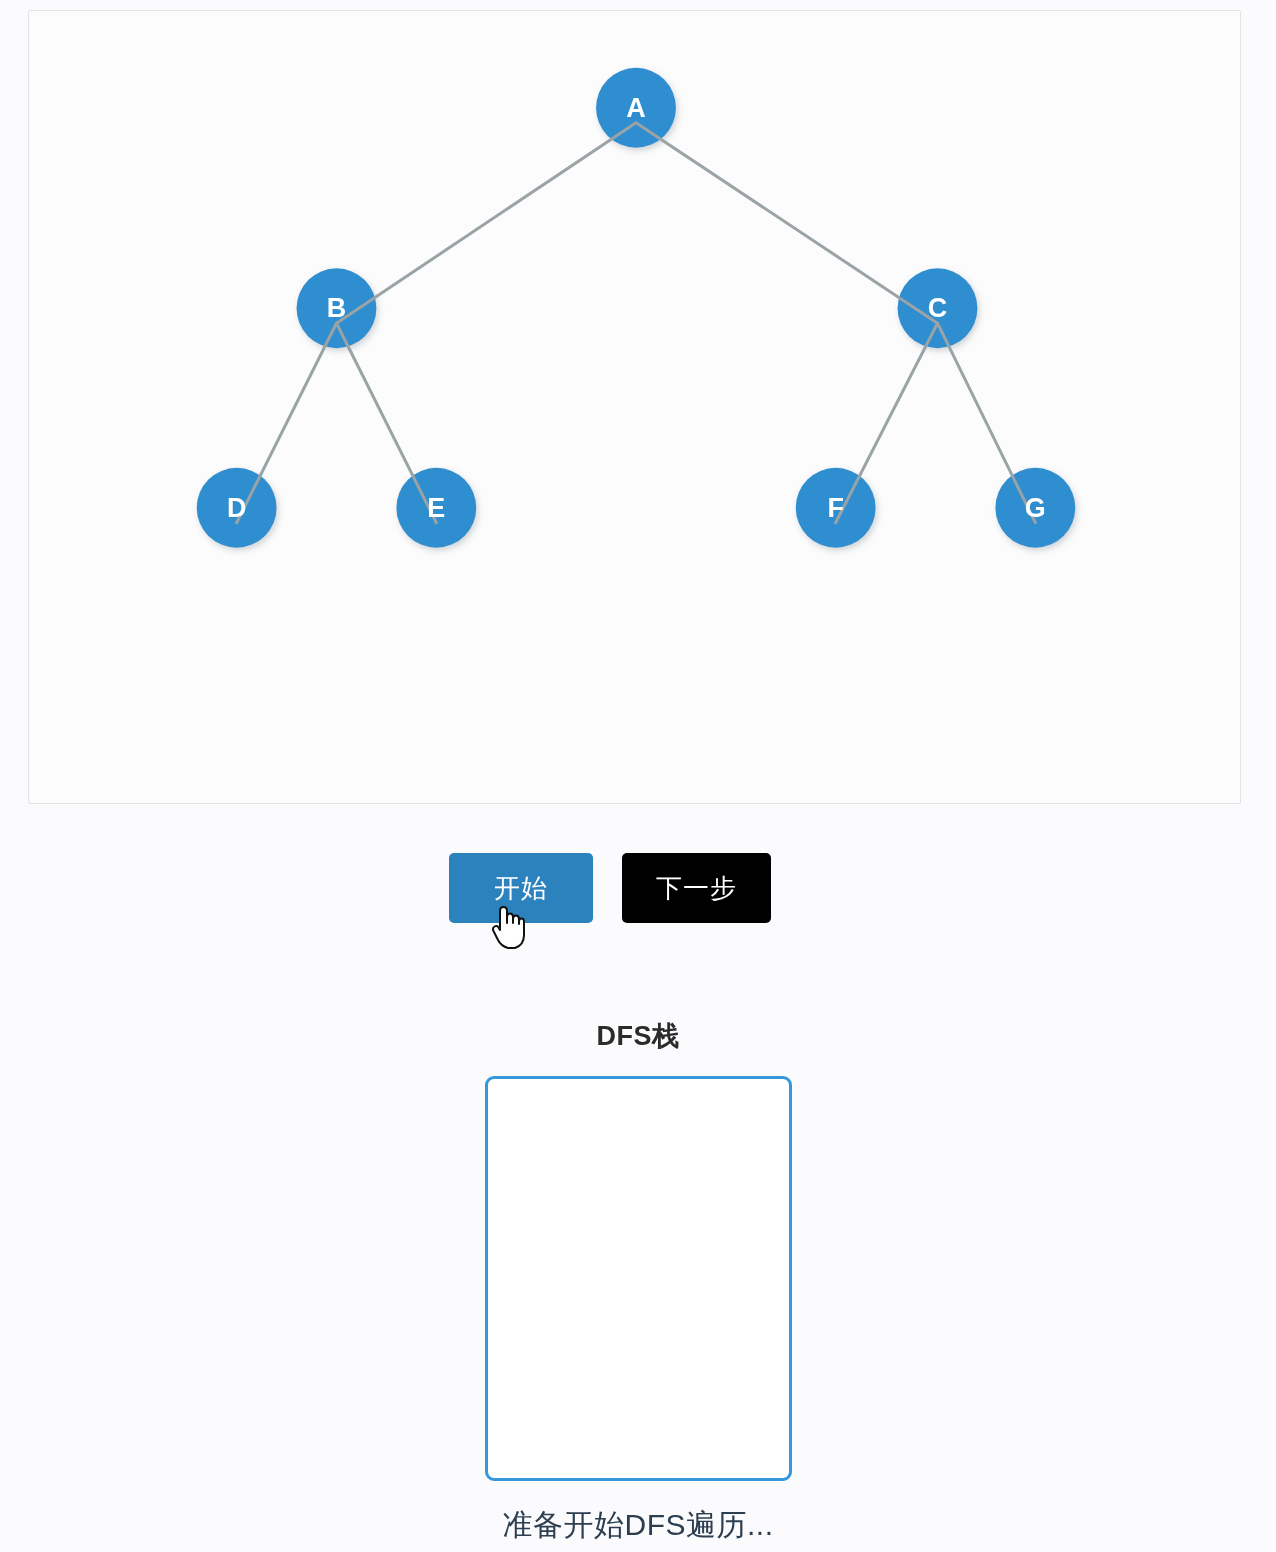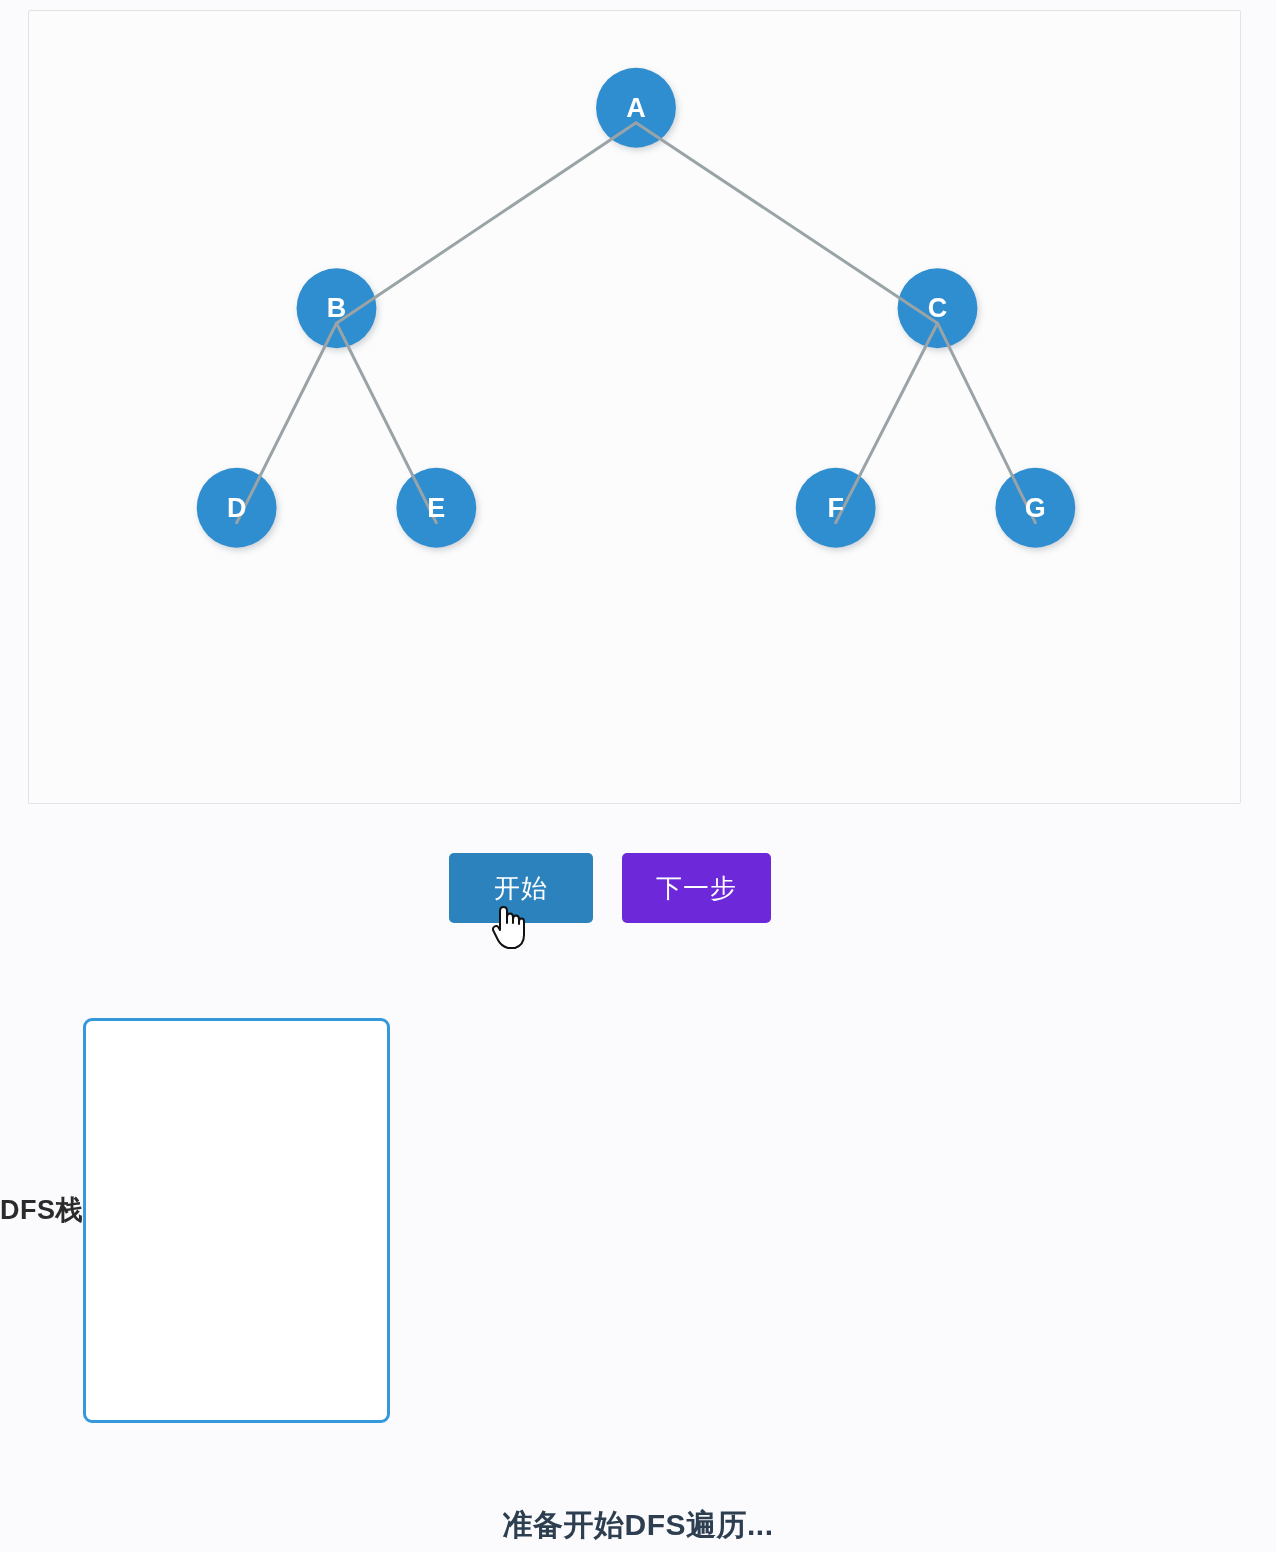--- a/index.html
+++ b/index.html
@@ -58,21 +58,21 @@
     position: absolute;
     left: 0;
     top: 853px;
     width: 1220px;
     display: flex;
     justify-content: center;
     align-items: flex-start;
     gap: 29px;
   }
   .ctrl-btn {
-    background: #6d28d9;
+    background: #000000;
     color: #ffffff;
     border: none;
     border-radius: 5px;
     font-family: "Liberation Sans", sans-serif;
     font-size: 26px;
     font-weight: 400;
     line-height: 1;
     padding: 22px 34px;
     min-width: 144px;
     cursor: pointer;
@@ -93,20 +93,21 @@
     pointer-events: none;
   }
 
   
   #stack-panel {
     position: absolute;
     left: 0;
     top: 1018px;
     width: 1276px;
     display: flex;
+    flex-direction: column;
     align-items: center;
   }
   #stack-title {
     font-family: "Liberation Sans", sans-serif;
     font-size: 27px;
     font-weight: 700;
     color: #2b2b2b;
     margin: 0 0 22px 0;
     letter-spacing: 0.5px;
   }
@@ -123,21 +124,21 @@
     padding: 8px;
   }
   #status-text {
     position: absolute;
     left: 0;
     top: 1505px;
     width: 1276px;
     text-align: center;
     font-family: "Liberation Sans", sans-serif;
     font-size: 30px;
-    font-weight: 700;
+    font-weight: 400;
     color: #2c3e50;
     letter-spacing: 0.5px;
   }
 </style>
 </head>
 <body>
 
 <div id="tree-canvas-wrap">
   <svg id="tree-svg" viewBox="0 0 1213 794" preserveAspectRatio="none">
     <defs>

